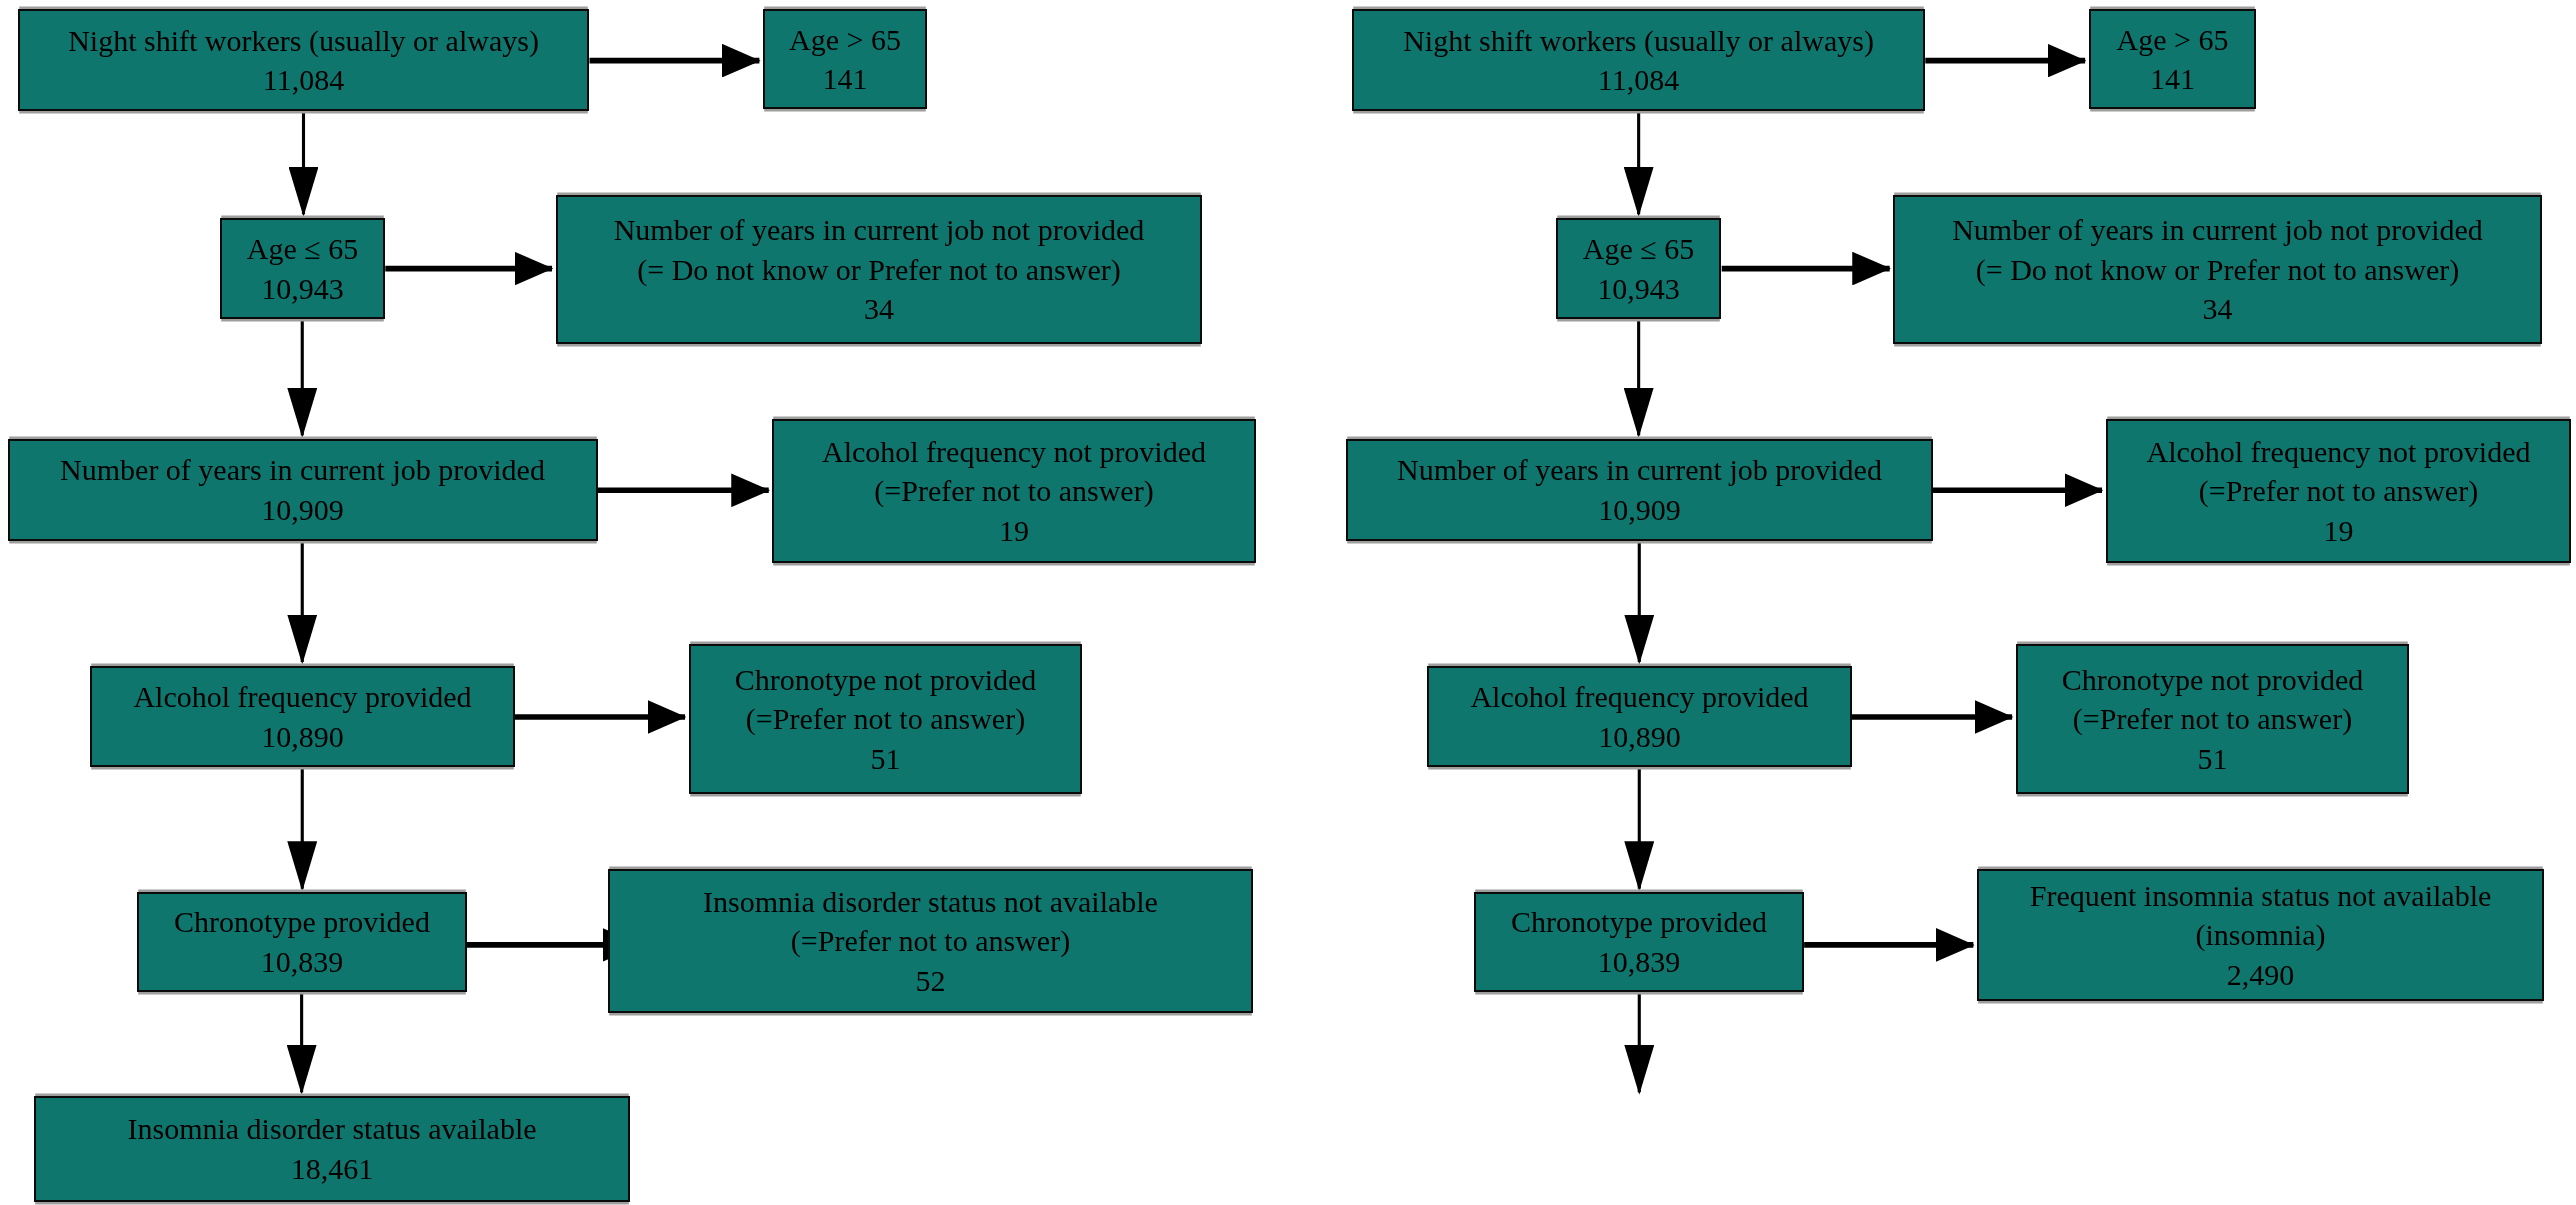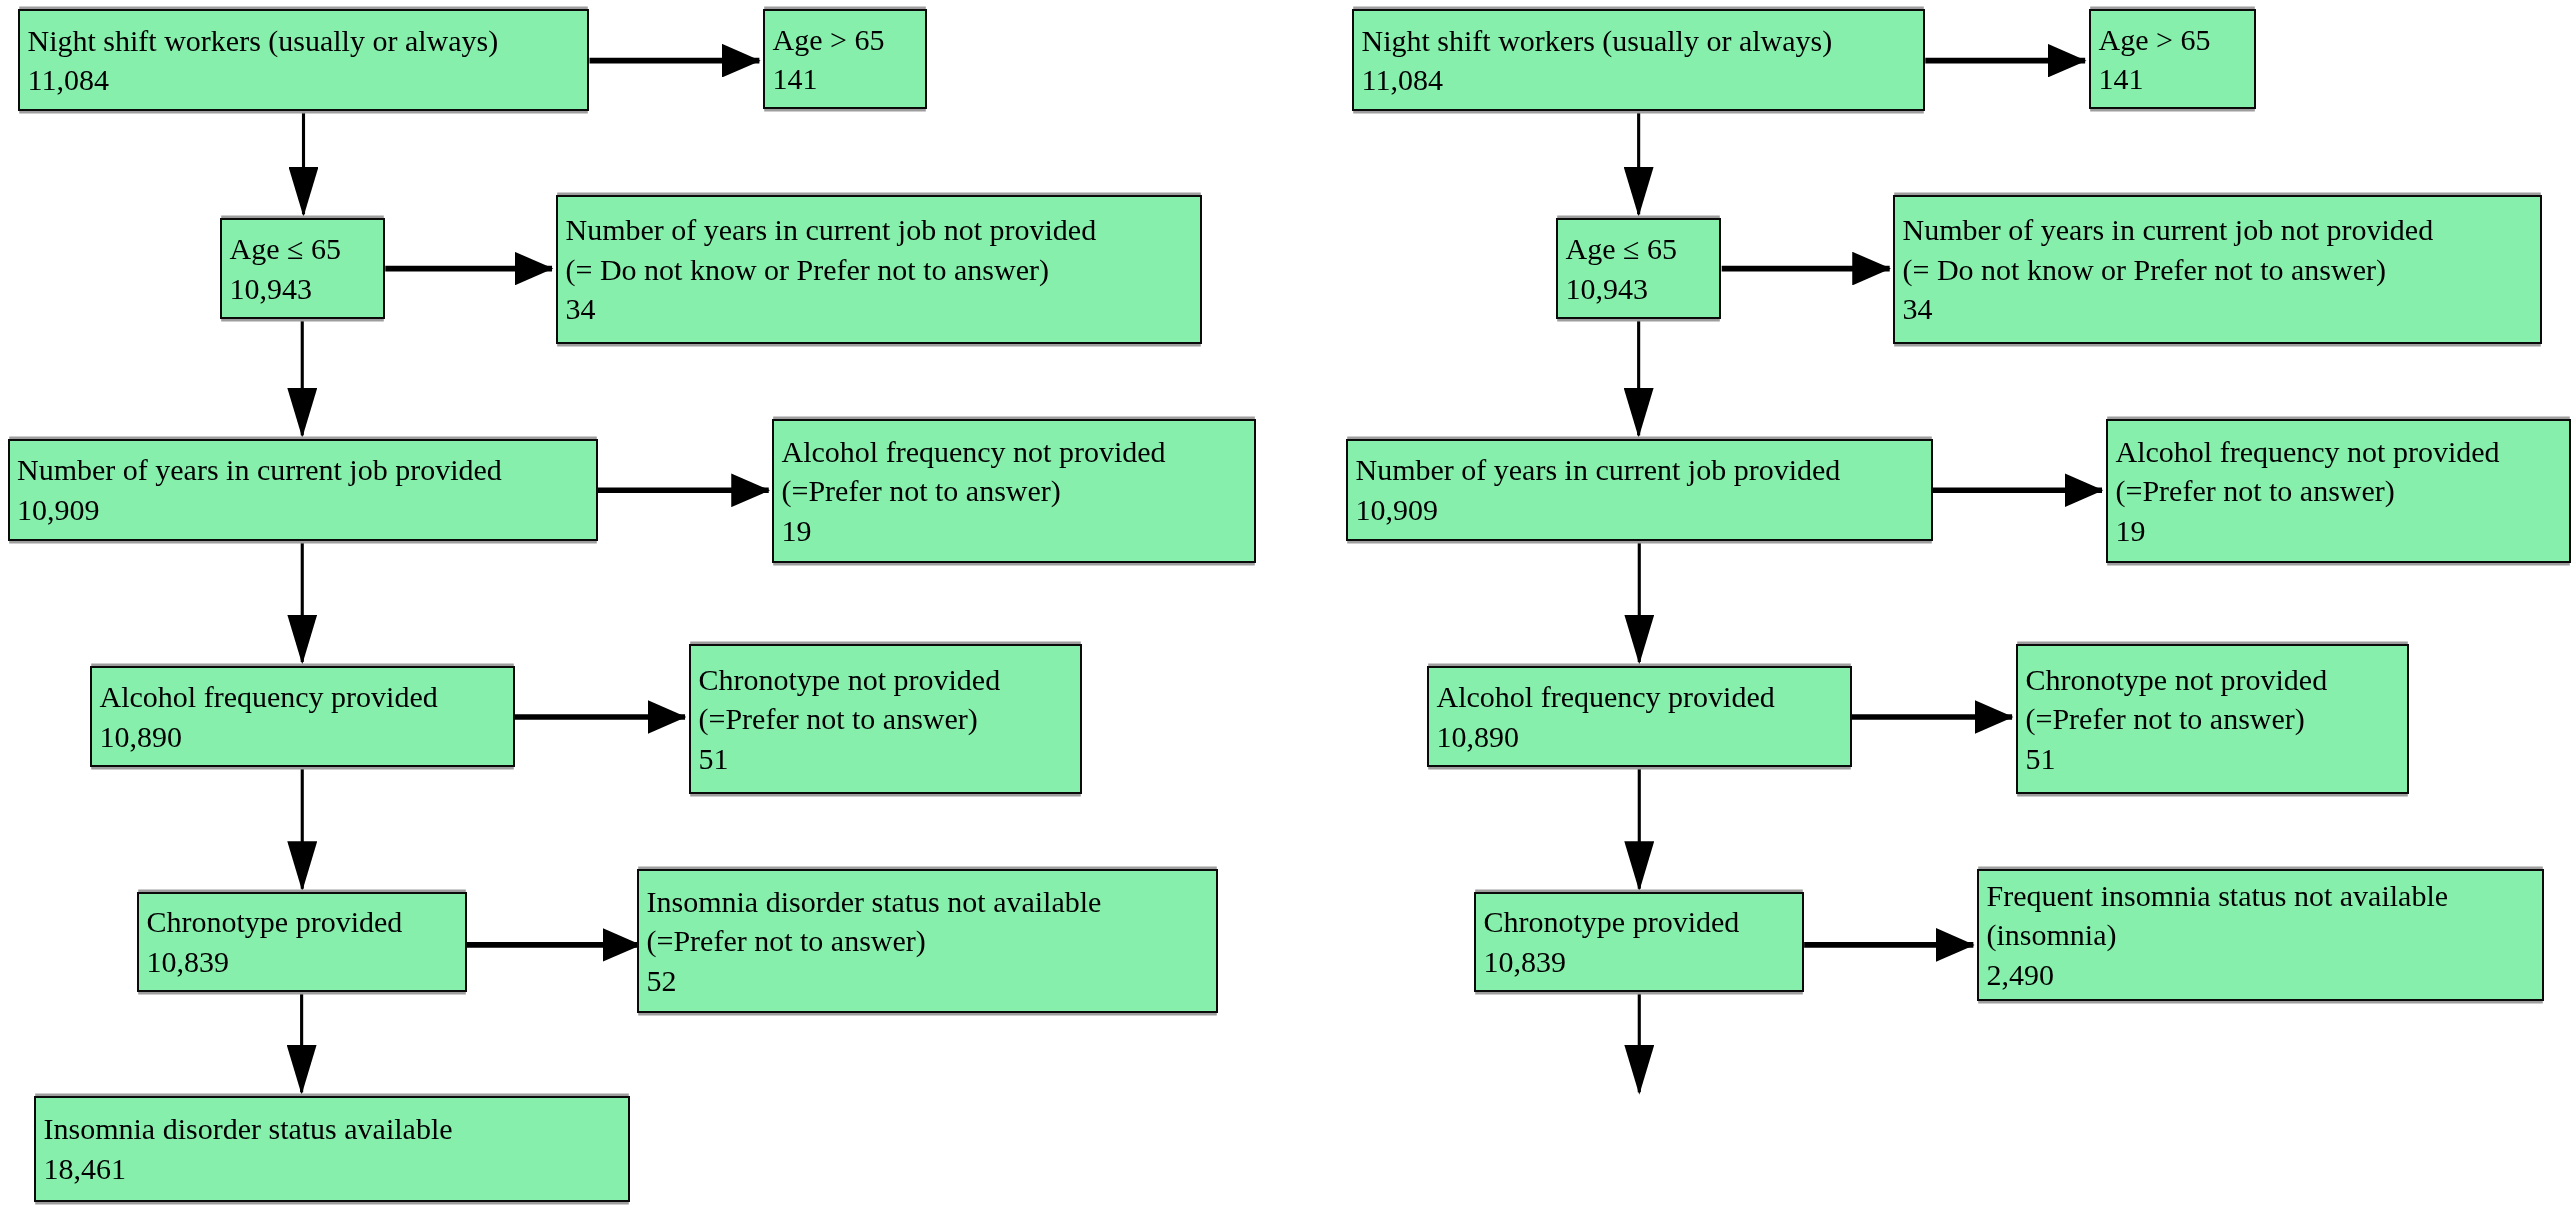--- a/index.html
+++ b/index.html
@@ -8,26 +8,26 @@
     position:relative;
     width:2576px;height:1206px;
     background:#ffffff;
     font-family:"Liberation Serif","DejaVu Serif",serif;
     color:#000;
     overflow:hidden;
   }
   .box{
     position:absolute;
     box-sizing:border-box;
-    background:#86efac;
+    background:#0f766e;
     border:2.5px solid #0a0a0a;
     box-shadow:0 -3.7px 0 -1.2px #9e9e9e, 0 3.7px 0 -1.2px #9e9e9e;
     display:flex;
     flex-direction:column;
-    align-items:flex-start;
+    align-items:center;
     justify-content:center;
     text-align:center;
     font-size:30px;
     line-height:1.32;
     padding:1.2px 7.5px;
   }
   .box .lbl, .box .sub, .box .cnt{white-space:normal;}
   #arrows{position:absolute;left:0;top:0;pointer-events:none;}
 </style>
 </head>
@@ -102,21 +102,21 @@
   </div>
   <div class="box" style="left:689px;top:644px;width:393px;height:150px">
     <div class="lbl">Chronotype not provided</div>
     <div class="sub">(=Prefer not to answer)</div>
     <div class="cnt">51</div>
   </div>
   <div class="box" style="left:137px;top:892px;width:330px;height:100px">
     <div class="lbl">Chronotype provided</div>
     <div class="cnt">10,839</div>
   </div>
-  <div class="box" style="left:637px;top:869px;width:581px;height:144px">
+  <div class="box" style="left:608px;top:869px;width:645px;height:144px">
     <div class="lbl">Insomnia disorder status not available</div>
     <div class="sub">(=Prefer not to answer)</div>
     <div class="cnt">52</div>
   </div>
   <div class="box" style="left:34px;top:1096px;width:596px;height:106px">
     <div class="lbl">Insomnia disorder status available</div>
     <div class="cnt">18,461</div>
   </div>
 
   <div class="box" style="left:1352px;top:9.4px;width:573px;height:102px">

